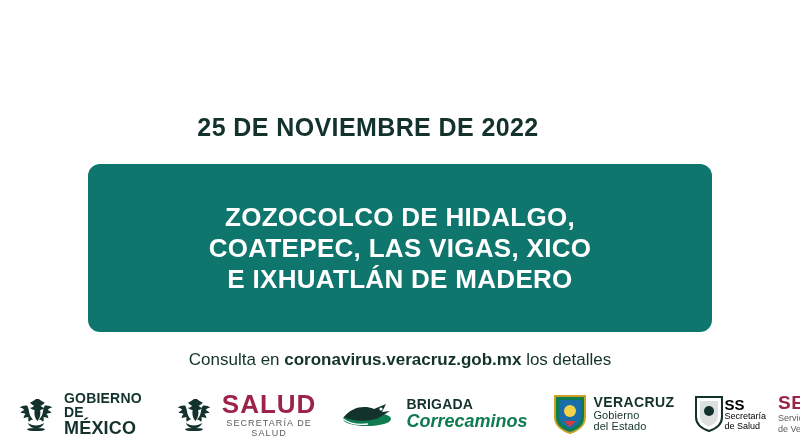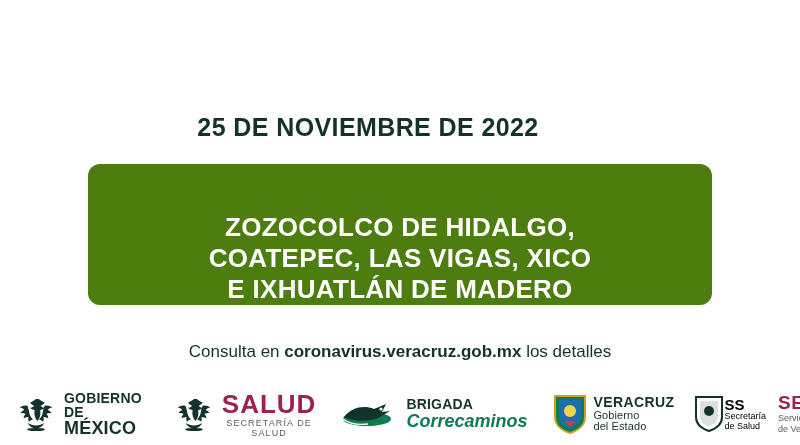--- a/index.html
+++ b/index.html
@@ -81,42 +81,42 @@
     color: #13322b;
     letter-spacing: 0.4px;
   }
 
   
   .red-box {
     position: absolute;
     top: 164px;
     left: 88px;
     width: 624px;
-    height: 141px;
-    background: #4d7c0f;
+    height: 168px;
+    background: #0f766e;
     border-radius: 12px;
     display: flex;
     flex-direction: column;
     align-items: center;
-    justify-content: flex-end;
+    justify-content: center;
   }
   .red-box .line {
     font-size: 26px;
     font-weight: bold;
     color: #ffffff;
     letter-spacing: 0.3px;
     line-height: 31px;
     text-align: center;
     white-space: nowrap;
   }
 
   
   .consulta {
     position: absolute;
-    top: 342px;
+    top: 350px;
     left: 0;
     width: 800px;
     text-align: center;
     font-size: 17px;
     color: #13322b;
   }
   .consulta .bold {
     font-weight: bold;
   }
 

